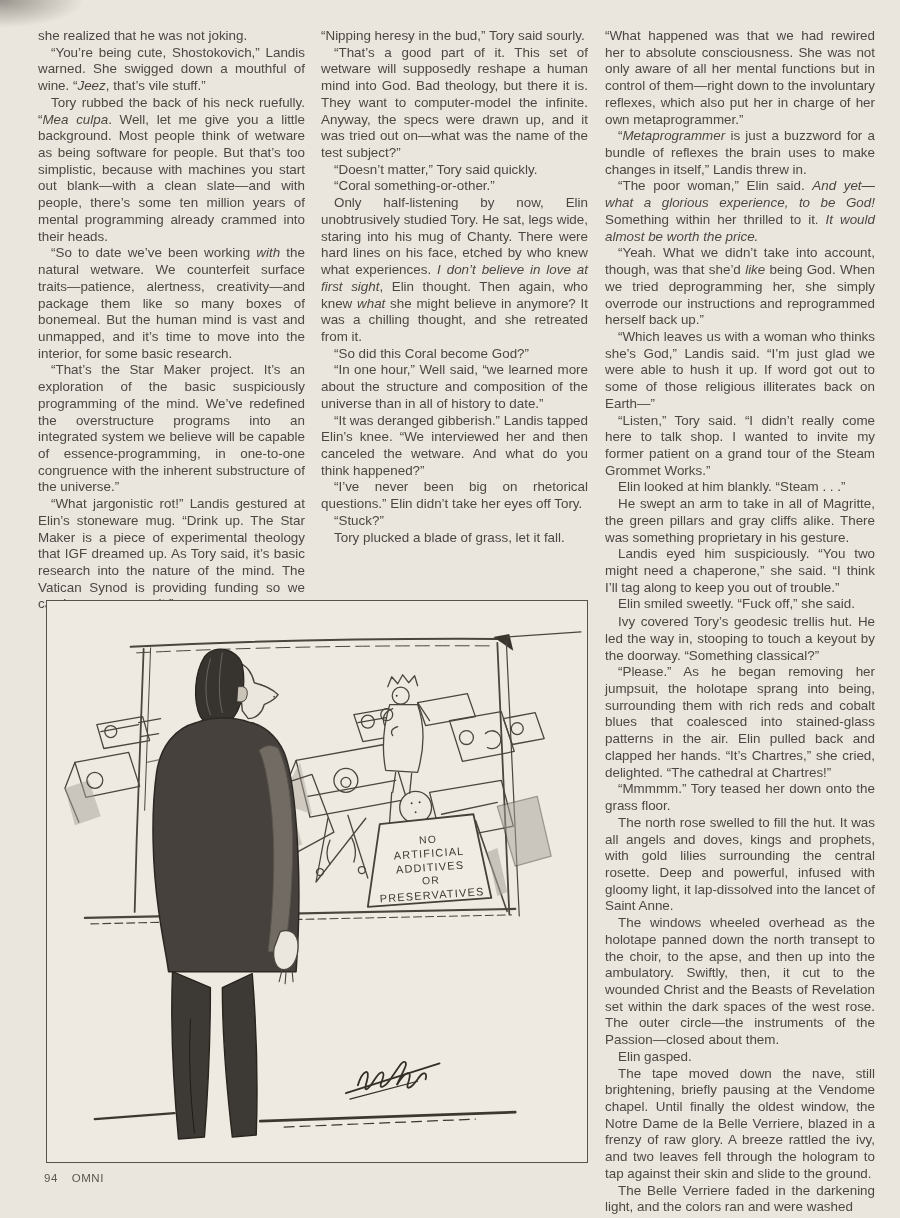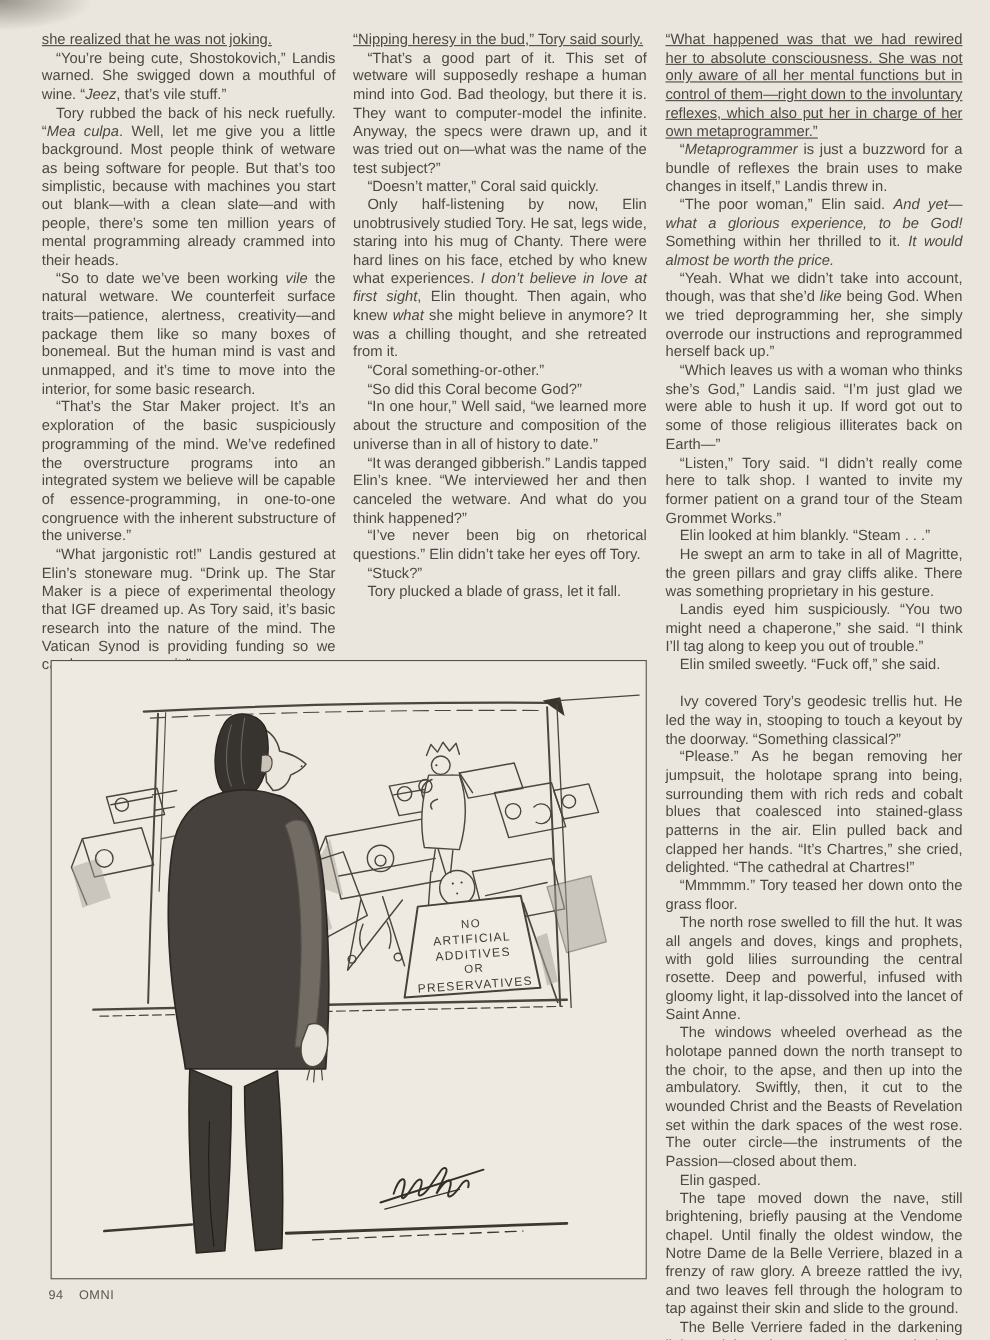--- a/index.html
+++ b/index.html
@@ -12,22 +12,22 @@
     position:absolute;left:0;top:0;width:140px;height:60px;pointer-events:none;
     background:radial-gradient(ellipse 120px 40px at 0px 0px, rgba(50,45,40,.45), rgba(50,45,40,0) 70%);
   }
   .col{
     position:absolute;top:28px;
     color:#4b4844;
     font-size:13.4px;line-height:16.72px;
     text-align:justify;
   }
   .col p{margin:0;text-indent:13px;}
-  .col p.noindent{text-indent:0;text-decoration:underline;}
-  .col p.gap{margin-top:17px;}
+  .col p.noindent{text-indent:0;}
+  .col p.gap{margin-top:1px;}
   .col i{}
   #col1{left:38px;width:267px;}
   #col2{left:321px;width:267px;}
   #col3{left:605px;width:270px;height:1150px;}
   .cartoon-panel{
     position:absolute;left:46px;top:600px;width:542px;height:563px;
     border:1.2px solid #57524b;background:#eeeae1;box-sizing:border-box;
   }
   .cartoon-panel svg{display:block;width:100%;height:100%;}
   .footer{
@@ -42,30 +42,30 @@
 </style>
 </head>
 <body>
 
 <div class="corner-shadow"></div>
 
 <div class="col" id="col1">
     <p class="noindent">she realized that he was not joking.</p>
     <p>“You’re being cute, Shostokovich,” Landis warned. She swigged down a mouthful of wine. “<i>Jeez</i>, that’s vile stuff.”</p>
     <p>Tory rubbed the back of his neck ruefully. “<i>Mea culpa</i>. Well, let me give you a little background. Most people think of wetware as being software for people. But that’s too simplistic, because with machines you start out blank—with a clean slate—and with people, there’s some ten million years of mental programming already crammed into their heads.</p>
-    <p>“So to date we’ve been working <i>vile</i> the natural wetware. We counterfeit surface traits—patience, alertness, creativity—and package them like so many boxes of bonemeal. But the human mind is vast and unmapped, and it’s time to move into the interior, for some basic research.</p>
+    <p>“So to date we’ve been working <i>with</i> the natural wetware. We counterfeit surface traits—patience, alertness, creativity—and package them like so many boxes of bonemeal. But the human mind is vast and unmapped, and it’s time to move into the interior, for some basic research.</p>
     <p>“That’s the Star Maker project. It’s an exploration of the basic suspiciously programming of the mind. We’ve redefined the overstructure programs into an integrated system we believe will be capable of essence-programming, in one-to-one congruence with the inherent substructure of the universe.”</p>
     <p>“What jargonistic rot!” Landis gestured at Elin’s stoneware mug. “Drink up. The Star Maker is a piece of experimental theology that IGF dreamed up. As Tory said, it’s basic research into the nature of the mind. The Vatican Synod is providing funding so we can keep an eye on it.”</p>
   </div>
 <div class="col" id="col2">
     <p class="noindent">“Nipping heresy in the bud,” Tory said sourly.</p>
     <p>“That’s a good part of it. This set of wetware will supposedly reshape a human mind into God. Bad theology, but there it is. They want to computer-model the infinite. Anyway, the specs were drawn up, and it was tried out on—what was the name of the test subject?”</p>
-    <p>“Doesn’t matter,” Coral said quickly.</p>
+    <p>“Doesn’t matter,” Tory said quickly.</p>
+    <p>“Coral something-or-other.”</p>
     <p>Only half-listening by now, Elin unobtrusively studied Tory. He sat, legs wide, staring into his mug of Chanty. There were hard lines on his face, etched by who knew what experiences. <i>I don’t believe in love at first sight</i>, Elin thought. Then again, who knew <i>what</i> she might believe in anymore? It was a chilling thought, and she retreated from it.</p>
-    <p>“Coral something-or-other.”</p>
     <p>“So did this Coral become God?”</p>
     <p>“In one hour,” Well said, “we learned more about the structure and composition of the universe than in all of history to date.”</p>
     <p>“It was deranged gibberish.” Landis tapped Elin’s knee. “We interviewed her and then canceled the wetware. And what do you think happened?”</p>
     <p>“I’ve never been big on rhetorical questions.” Elin didn’t take her eyes off Tory.</p>
     <p>“Stuck?”</p>
     <p>Tory plucked a blade of grass, let it fall.</p>
   </div>
 <div class="col" id="col3">
     <p class="noindent">“What happened was that we had rewired her to absolute consciousness. She was not only aware of all her mental functions but in control of them—right down to the involuntary reflexes, which also put her in charge of her own metaprogrammer.”</p>
     <p>“<i>Metaprogrammer</i> is just a buzzword for a bundle of reflexes the brain uses to make changes in itself,” Landis threw in.</p>

